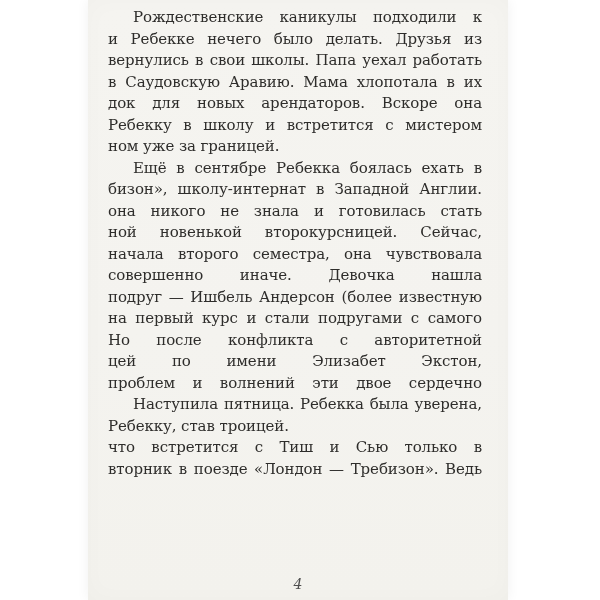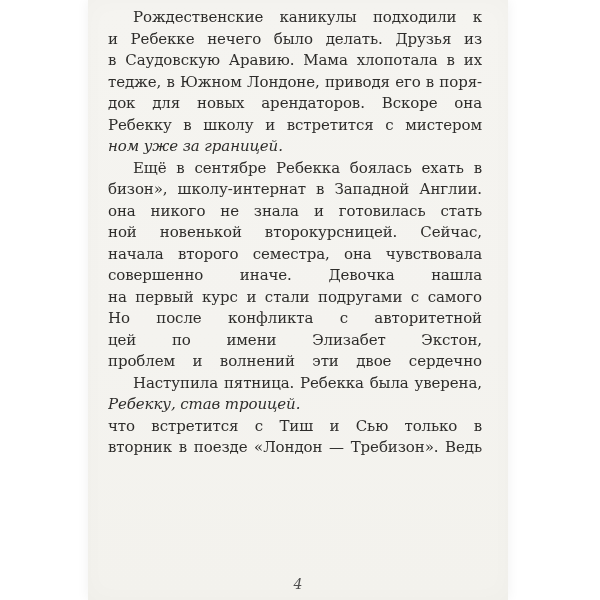--- a/index.html
+++ b/index.html
@@ -38,52 +38,52 @@
     overflow: hidden;
     text-align: justify;
     text-align-last: justify;
     white-space: normal;
   }
   .line.indent {
     text-indent: 25px;
   }
   .line.para-end {
     text-align-last: left;
-    font-style: italic;
   }
   .page-number {
     position: absolute;
     left: 0;
     bottom: 8px;
     width: 100%;
     text-align: center;
     font-style: italic;
     font-size: 14px;
     color: #4f4f4f;
   }
 </style>
 </head>
 <body>
 
 <div class="scene">
   <div class="book-page">
     <div class="text-block">
         <div class="line indent">Рождественские каникулы подходили к концу,</div>
         <div class="line">и Ребекке нечего было делать. Друзья из Лондона</div>
+        <div class="line">вернулись в свои школы. Папа уехал работать</div>
         <div class="line">в Саудовскую Аравию. Мама хлопотала в их кот-</div>
-        <div class="line">тедже, в Южном Лондоне, приводя его в поря-</div>
         <div class="line">док для новых арендаторов. Вскоре она проводит</div>
         <div class="line">Ребекку в школу и встретится с мистером Мейсо-</div>
         <div class="line para-end">ном уже за границей.</div>
         <div class="line indent">Ещё в сентябре Ребекка боялась ехать в «Тре-</div>
         <div class="line">бизон», школу-интернат в Западной Англии. Тогда</div>
         <div class="line">она никого не знала и готовилась стать единствен-</div>
         <div class="line">ной новенькой второкурсницей. Сейчас, ожидая</div>
         <div class="line">начала второго семестра, она чувствовала себя</div>
         <div class="line">совершенно иначе. Девочка нашла замечательных</div>
+        <div class="line">подруг — Ишбель Андерсон (более известную</div>
         <div class="line">на первый курс и стали подругами с самого начала.</div>
         <div class="line">Но после конфликта с авторитетной шестикурсни-</div>
         <div class="line">цей по имени Элизабет Экстон, многочисленных</div>
         <div class="line">проблем и волнений эти двое сердечно приняли</div>
         <div class="line indent">Наступила пятница. Ребекка была уверена,</div>
         <div class="line para-end">Ребекку, став троицей.</div>
         <div class="line">что встретится с Тиш и Сью только в следующий</div>
         <div class="line">вторник в поезде «Лондон — Требизон». Ведь</div>
       </div>
     <div class="page-number">4</div>

